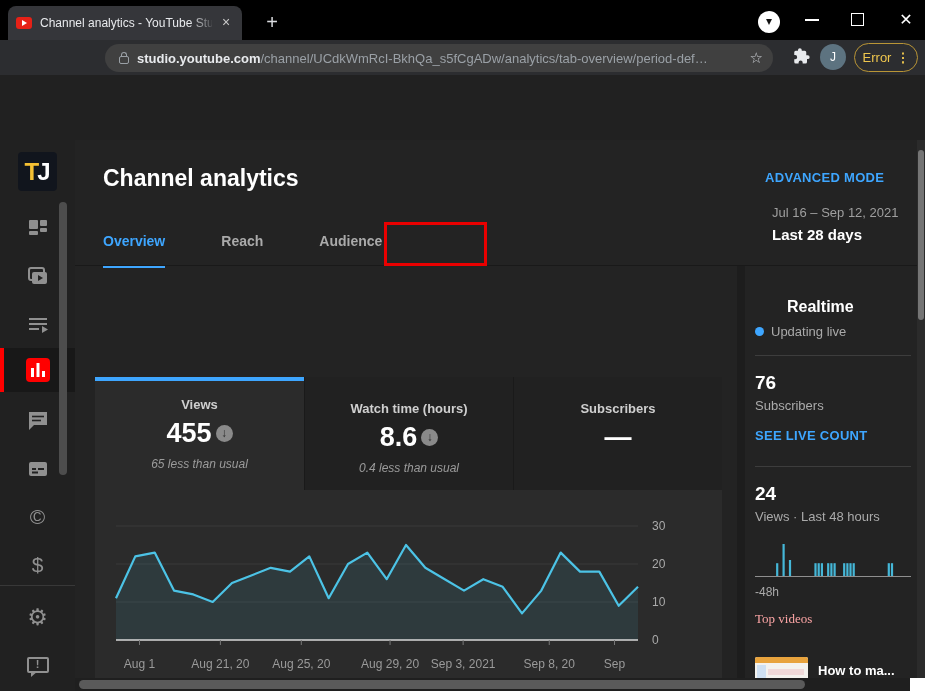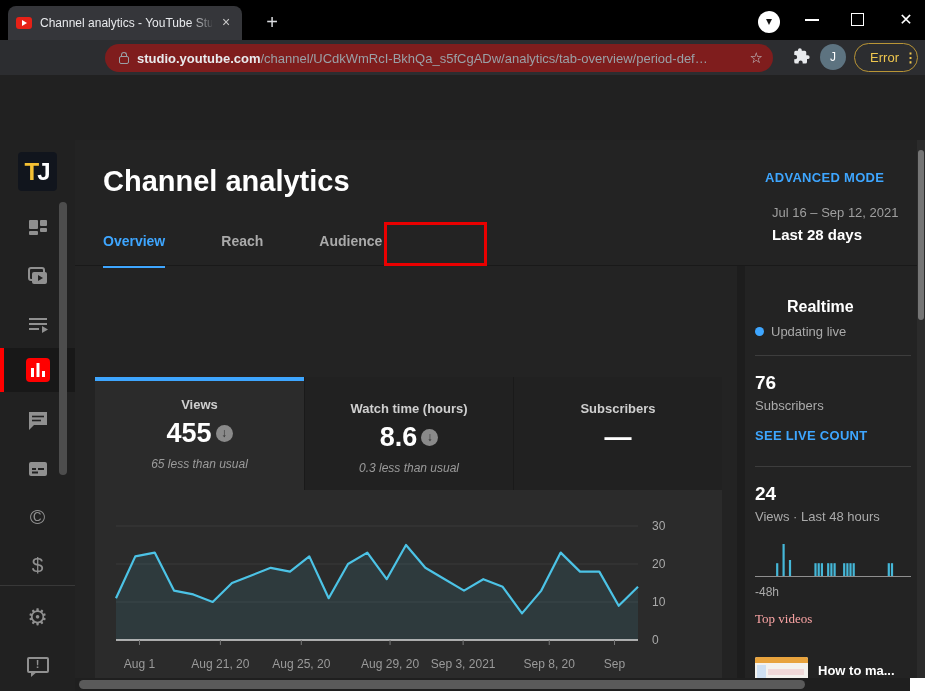--- a/index.html
+++ b/index.html
@@ -25,35 +25,35 @@
     border-radius:50%; color:#111; text-align:center; font-size:12px; line-height:21px; }
   .win-min { position:absolute; left:805px; top:19px; width:14px; height:2px; background:#fff; }
   .win-max { position:absolute; left:851px; top:13px; width:13px; height:13px; border:1.5px solid #fff; }
   .win-close { position:absolute; left:897px; top:11px; width:18px; height:18px; color:#fff;
     font-size:16px; line-height:18px; text-align:center; }
 
   .toolbar { position:absolute; left:0; top:40px; width:925px; height:35px; background:#2c2d30; }
   .nav-btn { position:absolute; top:46px; width:24px; height:24px; color:#e8eaed; font-size:17px;
     line-height:23px; text-align:center; }
   .nav-btn.dim { color:#6a6d72; }
-  .omnibox { position:absolute; left:105px; top:44px; width:668px; height:28px; background:#7f1d1d;
+  .omnibox { position:absolute; left:105px; top:44px; width:668px; height:28px; background:#404040;
     border-radius:14px; display:flex; align-items:center; padding:0 10px; }
   .lock-icon { width:10px; height:8px; border:1.5px solid #9aa0a6; border-radius:2px; position:relative;
     margin:3px 8px 0 4px; flex:0 0 10px; }
   .lock-icon::before { content:""; position:absolute; left:1px; top:-5px; width:4px; height:4px;
     border:1.5px solid #9aa0a6; border-bottom:none; border-radius:3px 3px 0 0; }
   .url { font-size:13px; white-space:nowrap; overflow:hidden; flex:1; }
   .url .host { color:#e8eaed; font-weight:bold; }
   .url .path { color:#9aa0a6; }
   .omni-star { color:#c7cacf; font-size:15px; margin-left:6px; }
   .ext-icon { position:absolute; left:792px; top:47px; width:18px; height:18px; color:#e8eaed; font-size:15px; }
   .profile-btn { position:absolute; left:820px; top:44px; width:26px; height:26px; border-radius:50%;
     background:#5d7380; color:#fff; font-size:12px; text-align:center; line-height:26px; }
   .error-pill { position:absolute; left:854px; top:43px; width:64px; height:29px; border:1.5px solid #b99536;
-    border-radius:15px; display:flex; align-items:center; justify-content:flex-end; gap:5px; }
+    border-radius:15px; display:flex; align-items:center; justify-content:center; gap:5px; }
   .error-pill .error-text { color:#eec64e; font-size:13px; }
   .error-pill .kebab { color:#eec64e; font-size:13px; font-weight:bold; }
 
   
   .studio-header { position:absolute; left:0; top:75px; width:925px; height:65px; background:#212121; }
   .hamburger { position:absolute; left:24px; top:100px; width:22px; height:14px; }
   .hamburger span { display:block; width:22px; height:2px; background:#e0e0e0; margin-bottom:4px; }
   .yt-logo { position:absolute; left:68px; top:95px; width:38px; height:27px; background:#f00;
     border-radius:6px; }
   .yt-logo::after { content:""; position:absolute; left:14px; top:7px;
@@ -93,21 +93,21 @@
   .sb-divider { position:absolute; left:0; top:445px; width:75px; height:1px; background:#383838; }
   .sb-scrollbar { position:absolute; left:59px; top:62px; width:8px; height:273px; background:#4d4d4d; border-radius:4px; }
   .bubble { width:22px; height:16px; border:2px solid #909090; border-radius:2px; position:relative; }
   .bubble::after { content:""; position:absolute; left:2px; bottom:-6px;
     border-top:6px solid #909090; border-right:7px solid transparent; }
   .bubble .mark { position:absolute; left:0; right:0; top:-1px; text-align:center; color:#909090;
     font-size:11px; font-weight:bold; }
 
   
   .main-bg { position:absolute; left:75px; top:140px; width:850px; height:551px; background:#232323; }
-  .page-title { position:absolute; left:103px; top:165px; color:#fff; font-size:29px; font-weight:bold; }
+  .page-title { position:absolute; left:103px; top:165px; color:#fff; font-size:23px; font-weight:bold; }
   .adv-mode { position:absolute; left:765px; top:170px; color:#3ea6ff; font-size:13px; font-weight:bold; letter-spacing:0.3px; }
   .date-range { position:absolute; left:772px; top:205px; color:#9f9f9f; font-size:13px; }
   .period { position:absolute; left:772px; top:226px; color:#fff; font-size:15px; font-weight:bold; }
   .tabs-row { position:absolute; left:103px; top:233px; display:flex; gap:56px; }
   .tab-item { color:#aaa; font-size:14px; font-weight:bold; padding-bottom:16px; }
   .tab-item.selected { color:#3ea6ff; border-bottom:3px solid #3ea6ff; }
   .tabs-underline { position:absolute; left:75px; top:265px; width:850px; height:1px; background:#191919; }
   .rail-seam { position:absolute; left:737px; top:266px; width:8px; height:412px; background:#1d1d1d; }
 
   .headline { position:absolute; left:95px; top:302px; width:627px; text-align:center; color:#fff;
@@ -325,21 +325,21 @@
         <span class="delta-icon">↓</span>
       </div>
       <div class="metric-delta">65 less than usual</div>
     </div>
     <div class="metric-card c1">
       <div class="metric-label">Watch time (hours)</div>
       <div class="metric-value">
         <span>8.6</span>
         <span class="delta-icon">↓</span>
       </div>
-      <div class="metric-delta">0.3 less than usual</div>
+      <div class="metric-delta">0.4 less than usual</div>
     </div>
     <div class="metric-card c2">
       <div class="metric-label">Subscribers</div>
       <div class="metric-value">
           <span>—</span>
         </div>
       <div class="metric-delta"></div>
     </div>
     <div class="chart-area">
       <svg id="lineChart" width="627" height="188">

